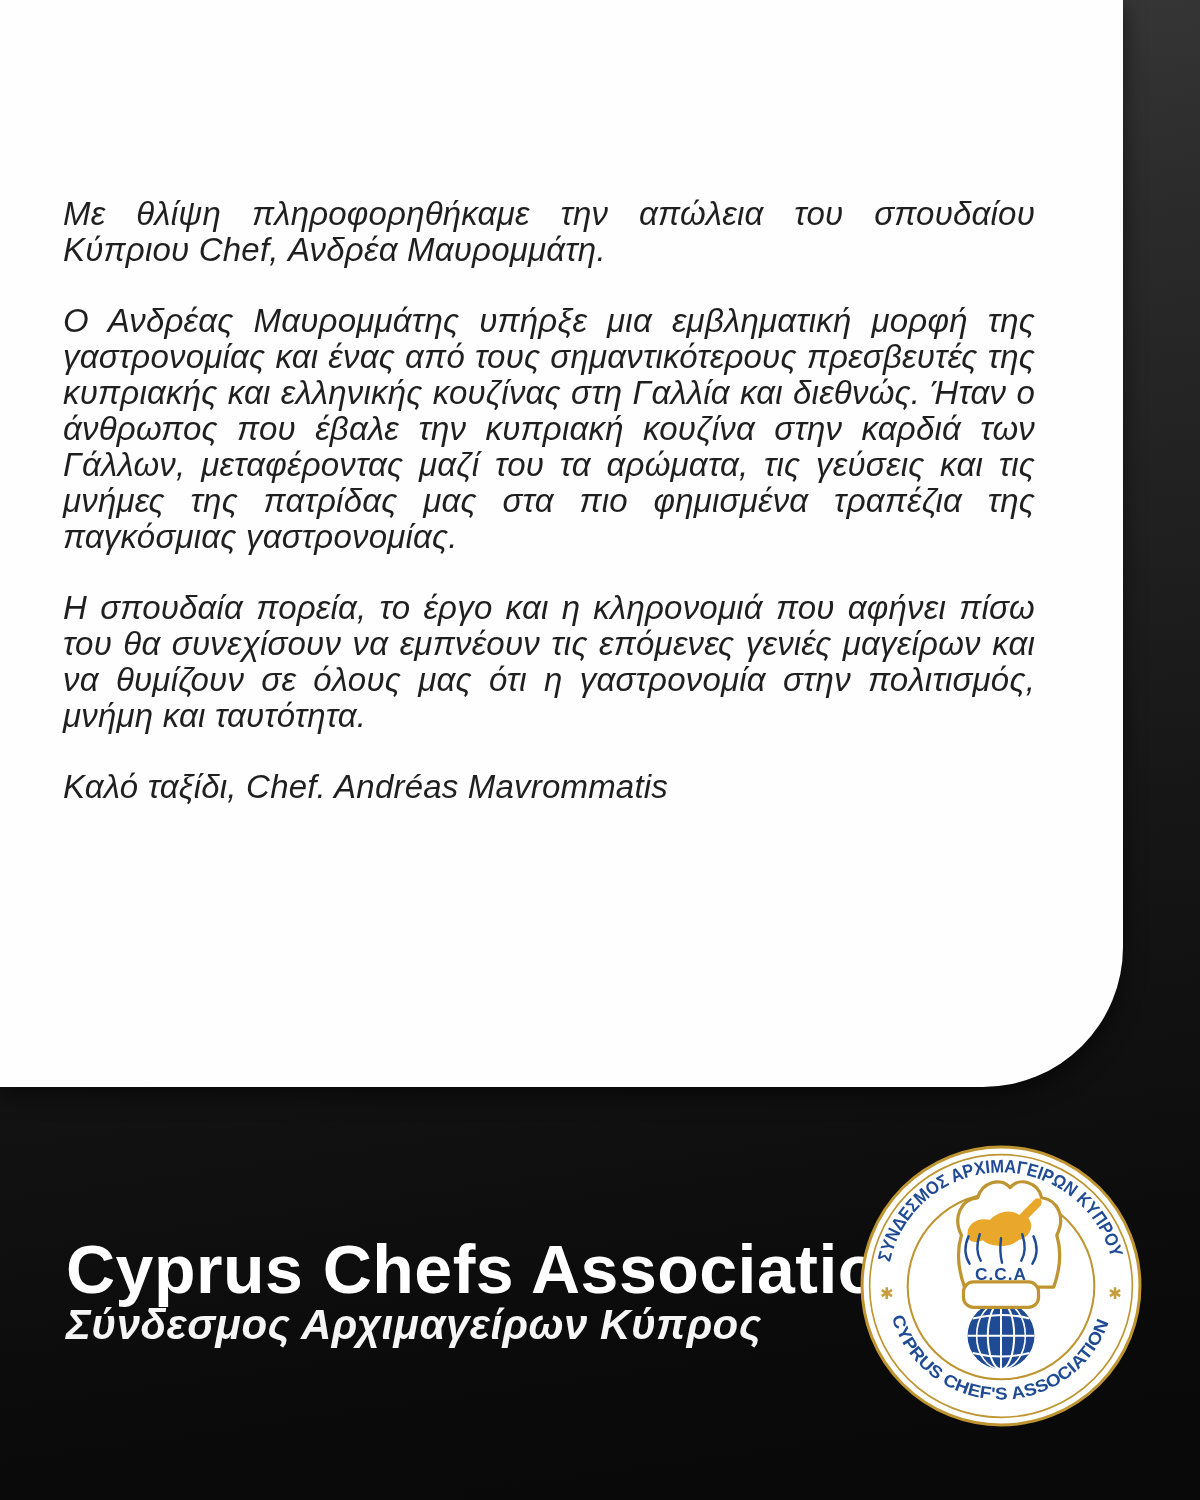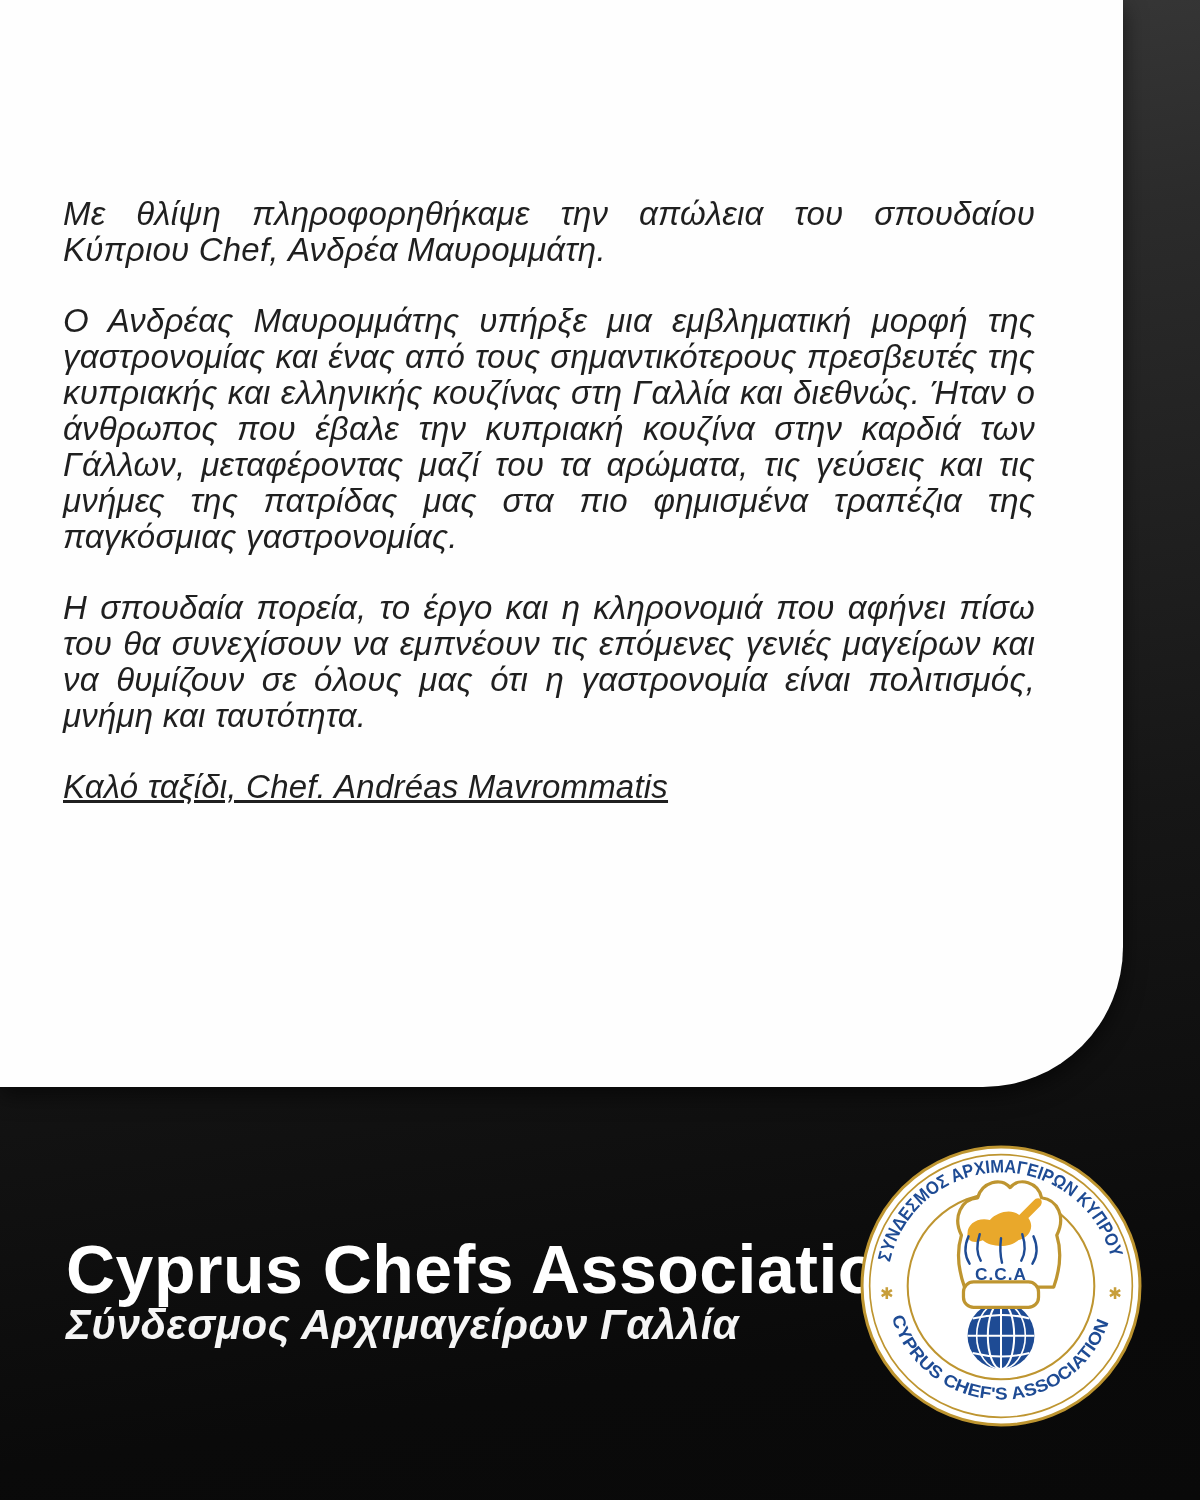--- a/index.html
+++ b/index.html
@@ -25,21 +25,21 @@
 
   .card p {
     margin: 0 0 35px 0;
     font-style: italic;
     font-size: 33px;
     line-height: 36px;
     letter-spacing: 0.2px;
     color: #1f1f1f;
     text-align: justify;
   }
-  .card p.single { text-align: left; text-decoration: underline; }
+  .card p.single { text-align: left; }
 
   
   .footer-title {
     position: absolute;
     left: 66px; top: 1238px;
     color: #ffffff;
     font-size: 68px;
     line-height: 62px;
     font-weight: 800;
     letter-spacing: 0.5px;
@@ -61,26 +61,26 @@
     width: 284px; height: 284px;
   }
   .logo-wrap svg { width: 100%; height: 100%; display: block; }
 </style>
 </head>
 <body>
 
 <div class="card">
   <p>Με θλίψη πληροφορηθήκαμε την απώλεια του σπουδαίου Κύπριου Chef, Ανδρέα Μαυρομμάτη.</p>
   <p>Ο Ανδρέας Μαυρομμάτης υπήρξε μια εμβληματική μορφή της γαστρονομίας και ένας από τους σημαντικότερους πρεσβευτές της κυπριακής και ελληνικής κουζίνας στη Γαλλία και διεθνώς. Ήταν ο άνθρωπος που έβαλε την κυπριακή κουζίνα στην καρδιά των Γάλλων, μεταφέροντας μαζί του τα αρώματα, τις γεύσεις και τις μνήμες της πατρίδας μας στα πιο φημισμένα τραπέζια της παγκόσμιας γαστρονομίας.</p>
-  <p>Η σπουδαία πορεία, το έργο και η κληρονομιά που αφήνει πίσω του θα συνεχίσουν να εμπνέουν τις επόμενες γενιές μαγείρων και να θυμίζουν σε όλους μας ότι η γαστρονομία είναι πολιτισμός, μνήμη και ταυτότητα.</p>
+  <p>Η σπουδαία πορεία, το έργο και η κληρονομιά που αφήνει πίσω του θα συνεχίσουν να εμπνέουν τις επόμενες γενιές μαγείρων και να θυμίζουν σε όλους μας ότι η γαστρονομία στην πολιτισμός, μνήμη και ταυτότητα.</p>
   <p class="single">Καλό ταξίδι, Chef. Andréas Mavrommatis</p>
 </div>
 
 <div class="footer-title">Cyprus Chefs Association</div>
-<div class="footer-subtitle">Σύνδεσμος Αρχιμαγείρων Γαλλία</div>
+<div class="footer-subtitle">Σύνδεσμος Αρχιμαγείρων Κύπρος</div>
 
 <div class="logo-wrap">
   <svg viewBox="0 0 280 280" xmlns="http://www.w3.org/2000/svg">
 
     <circle cx="140" cy="140" r="137" fill="#ffffff" stroke="#BE9530" stroke-width="3"></circle>
     <circle cx="140" cy="140" r="129.5" fill="none" stroke="#BE9530" stroke-width="1.6"></circle>
     <circle cx="140" cy="140" r="92" fill="none" stroke="#BE9530" stroke-width="2"></circle>
 
     <defs>
       <path id="arcTop" d="M 30.45 116.71 A 112 112 0 0 1 249.55 116.71"></path>

